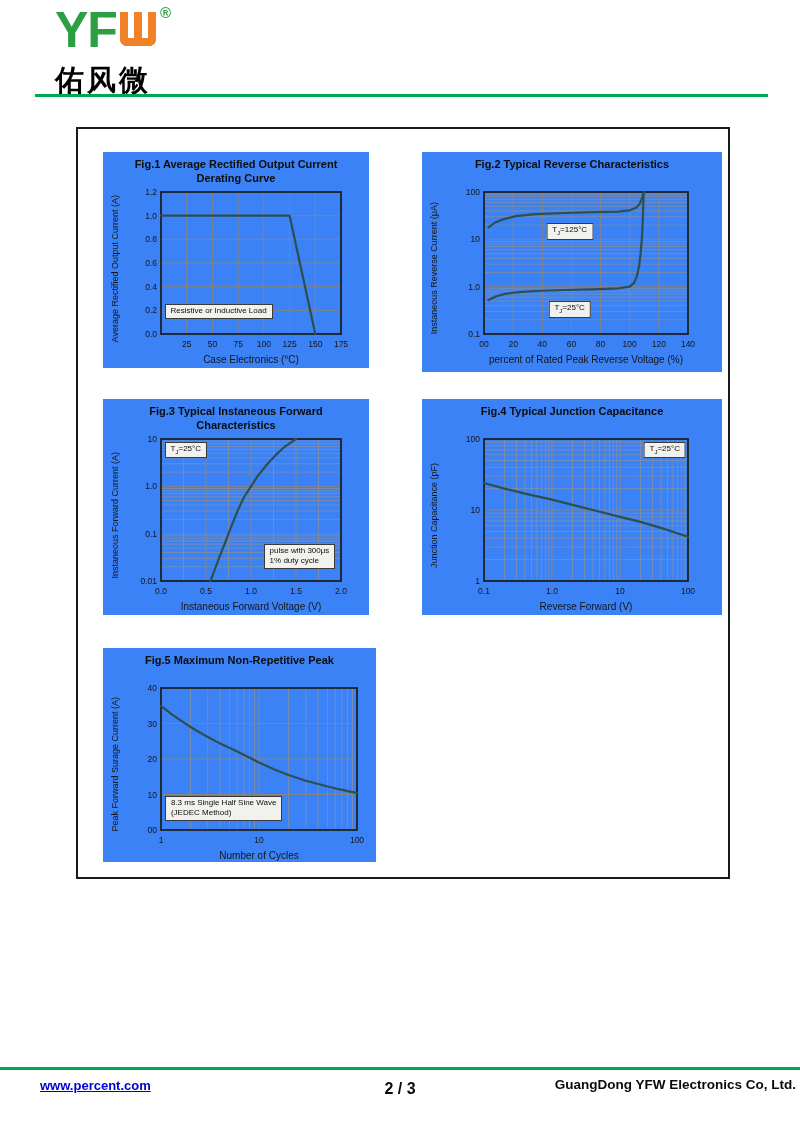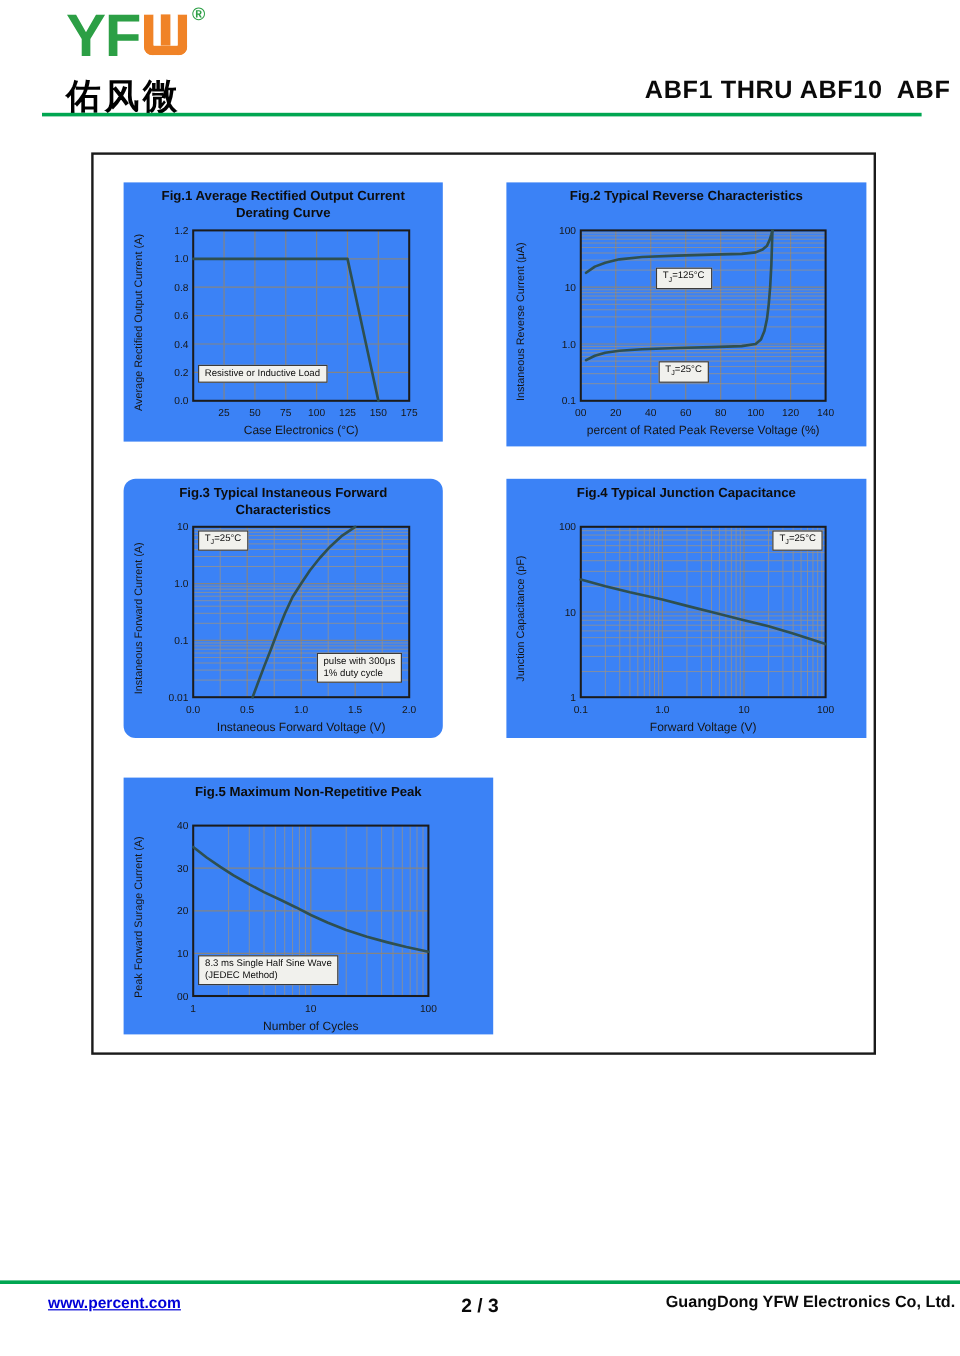--- a/index.html
+++ b/index.html
@@ -62,21 +62,20 @@
   <div class="logo">
     <div class="logo-row">
       <span class="logo-yf" style="color: rgb(44, 159, 69);">YF</span>
       <span class="logo-w" style="border-color: rgb(240, 131, 39);">
           <span class="midbar" style="background: rgb(240, 131, 39);"></span>
         </span>
       <span class="logo-reg" style="color: rgb(44, 159, 69);">®</span>
     </div>
     <div class="logo-cjk">佑风微</div>
   </div>
-  <div class="doc-title">ABF1 THRU ABF10  ABF</div>
   <div class="header-rule" style="background: rgb(0, 166, 81);"></div>
 
   <div class="content-box"></div>
 
   <div class="fig" style="left: 103px; top: 152px; width: 266px; height: 216px;">
     <div class="fig-title">
       <div>Fig.1  Average Rectified Output Current</div>
       <div>Derating Curve</div>
     </div>
     <div class="fig-body">
@@ -175,21 +174,21 @@
               <text x="38" y="9" text-anchor="end">100</text>
               <text x="38" y="56.333333333333336" text-anchor="end">10</text>
               <text x="38" y="103.66666666666667" text-anchor="end">1.0</text>
               <text x="38" y="151" text-anchor="end">0.1</text>
             </svg><div class="ann boxed" style="left: 127.68px; top: 37.24px; transform: translateX(-50%);">T<sub>J</sub>=125°C</div><div class="ann boxed" style="left: 127.68px; top: 115.34px; transform: translateX(-50%);">T<sub>J</sub>=25°C</div></div>
         <div class="fig-xlabel" style="padding-left: 26px;">percent of Rated  Peak Reverse Voltage (%)</div>
       </div>
     </div>
   </div>
 
-  <div class="fig" style="left: 103px; top: 399px; width: 266px; height: 216px; border-radius: 10px;">
+  <div class="fig" style="left: 103px; top: 399px; width: 266px; height: 216px;">
     <div class="fig-title">
       <div>Fig.3  Typical Instaneous Forward</div>
       <div>Characteristics</div>
     </div>
     <div class="fig-body">
       <div class="fig-ylabel">
           <span style="margin-top: -14px;">Instaneous Forward Current (A)</span>
         </div>
       <div class="fig-main">
         <div class="fig-plot" style="width: 228px; height: 168px;"><svg width="228" height="168">
@@ -300,26 +299,26 @@
               <rect x="42" y="6" width="204" height="142" class="axisbox"></rect>
               <polyline points="42.0,50.0 62.5,55.6 82.9,60.6 110.0,66.6 130.5,71.9 150.9,77.0 178.0,83.9 198.5,88.9 218.9,94.9 246.0,103.7" class="curve"></polyline>
               <text x="42" y="161" text-anchor="middle">0.1</text>
               <text x="110" y="161" text-anchor="middle">1.0</text>
               <text x="178" y="161" text-anchor="middle">10</text>
               <text x="246" y="161" text-anchor="middle">100</text>
               <text x="38" y="9" text-anchor="end">100</text>
               <text x="38" y="80" text-anchor="end">10</text>
               <text x="38" y="151" text-anchor="end">1</text>
             </svg><div class="ann boxed" style="left: 243.96px; top: 8.84px; transform: translateX(-100%);">T<sub>J</sub>=25°C</div></div>
-        <div class="fig-xlabel" style="padding-left: 26px;">Forward  Voltage (V)</div>
-      </div>
-    </div>
-  </div>
-
-  <div class="fig" style="left: 103px; top: 648px; width: 308px; height: 214px;">
+        <div class="fig-xlabel" style="padding-left: 26px;">Reverse  Forward (V)</div>
+      </div>
+    </div>
+  </div>
+
+  <div class="fig" style="left: 103px; top: 648px; width: 273px; height: 214px;">
     <div class="fig-title">
       <div>Fig.5  Maximum Non-Repetitive Peak</div>
     </div>
     <div class="fig-body">
       <div class="fig-ylabel">
           <span style="margin-top: -14px;">Peak Forward Surage Current (A)</span>
         </div>
       <div class="fig-main">
         <div class="fig-plot" style="width: 248px; height: 168px;"><svg width="248" height="168">
               <line x1="67.50093957507016" y1="6" x2="67.50093957507016" y2="148" class="gmin"></line>

